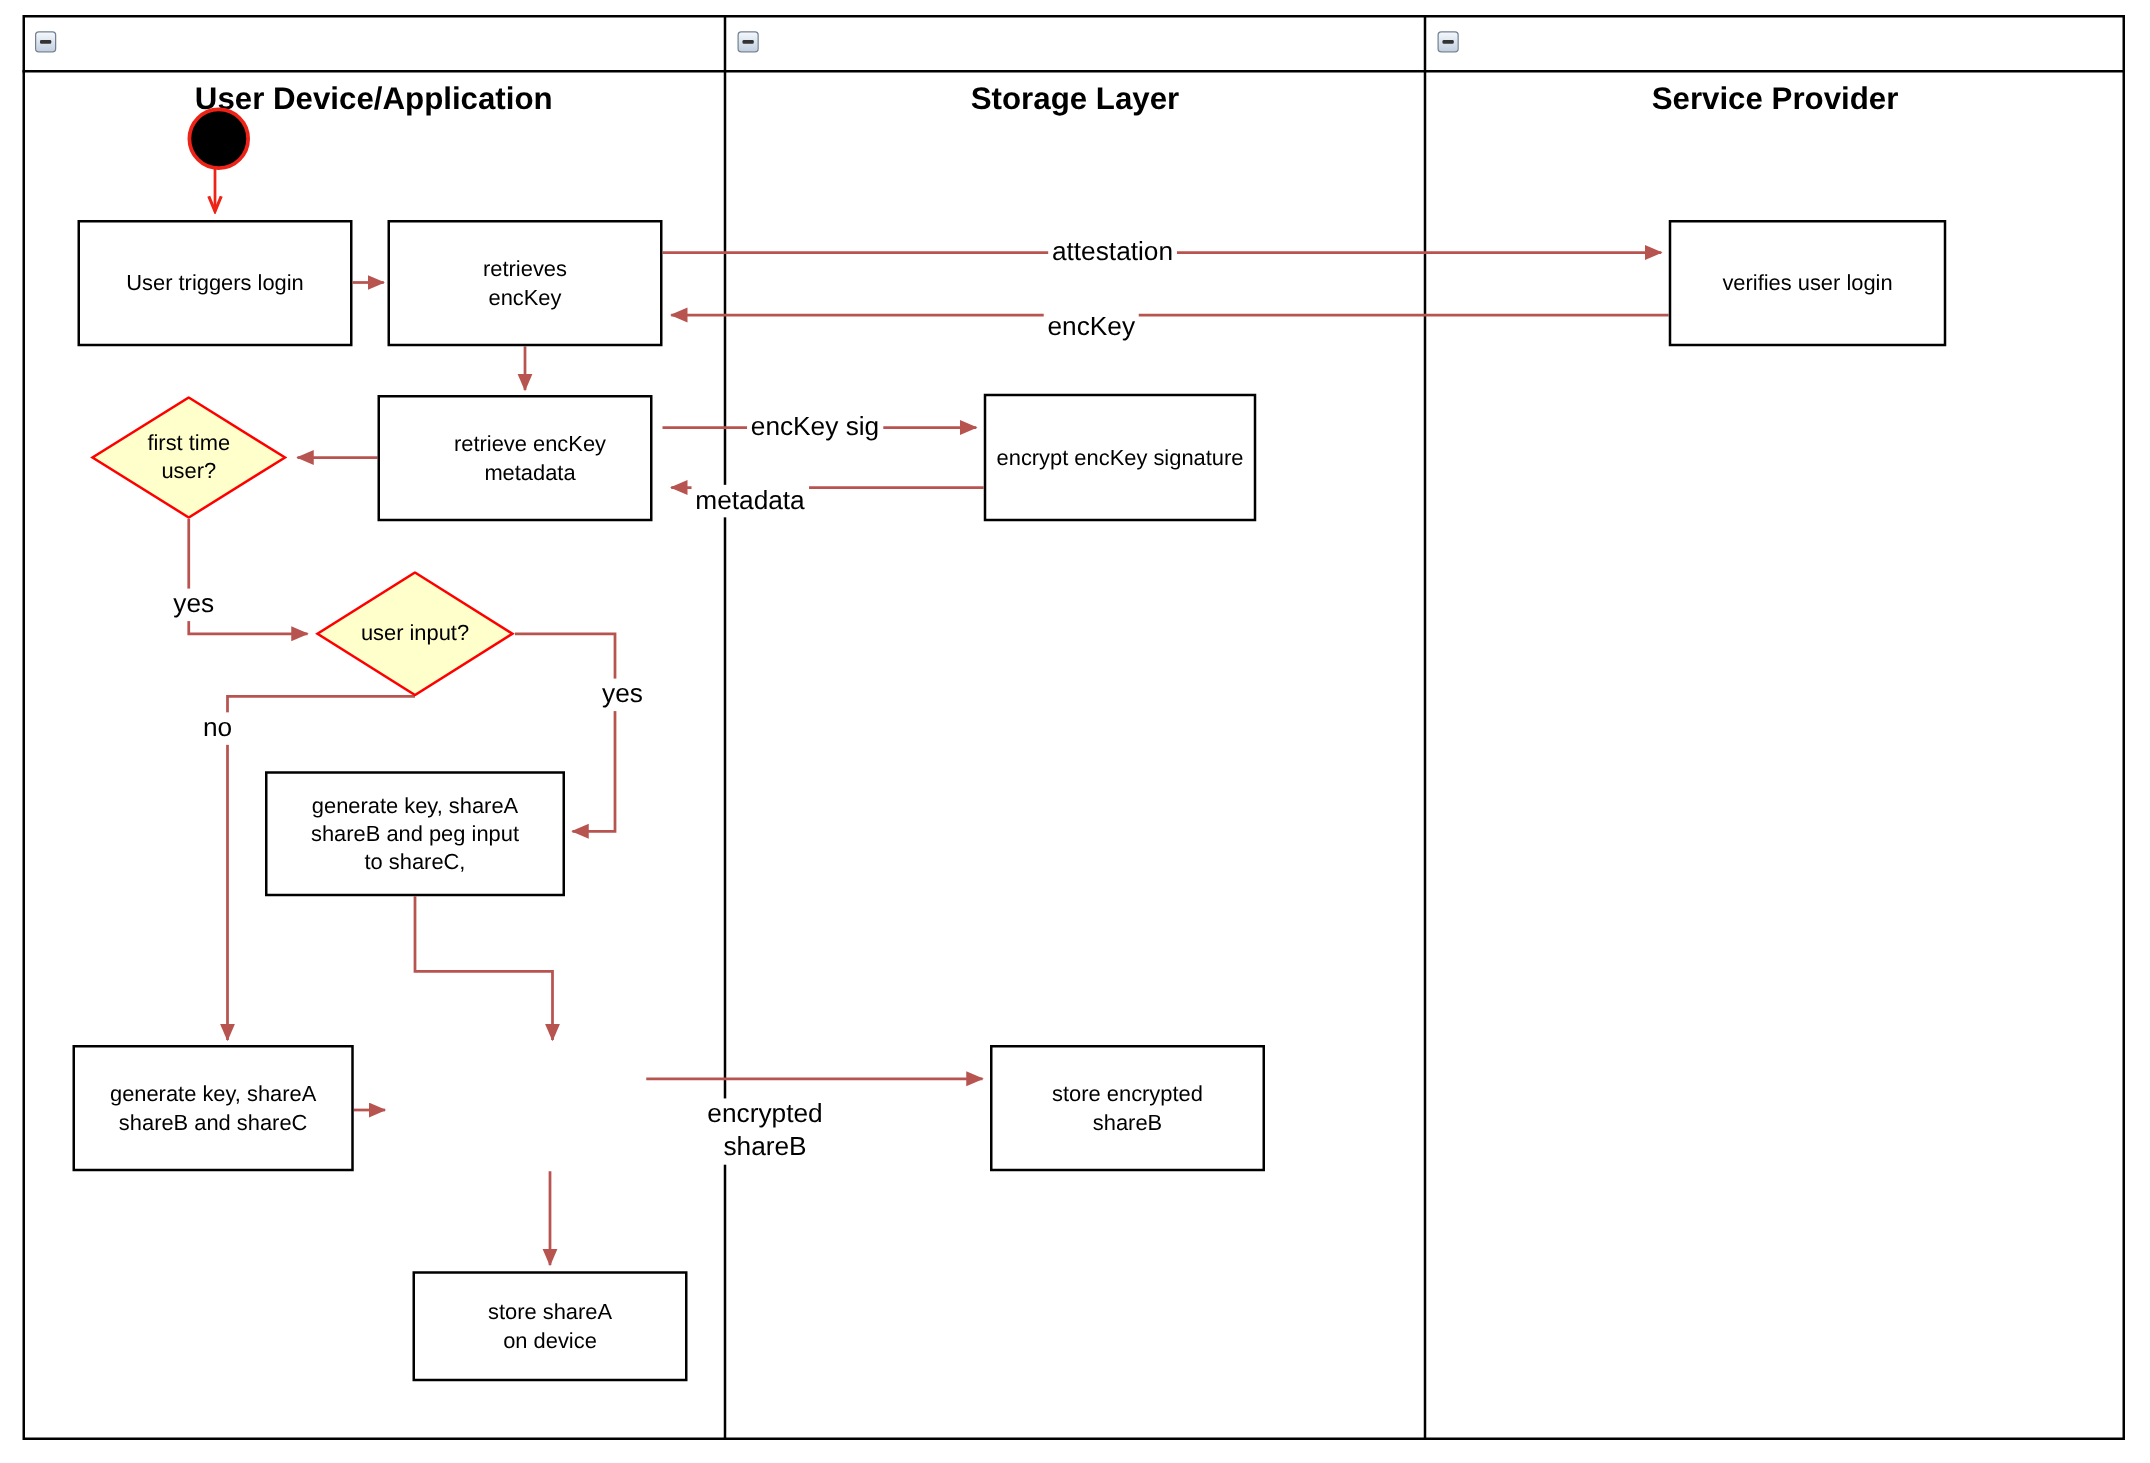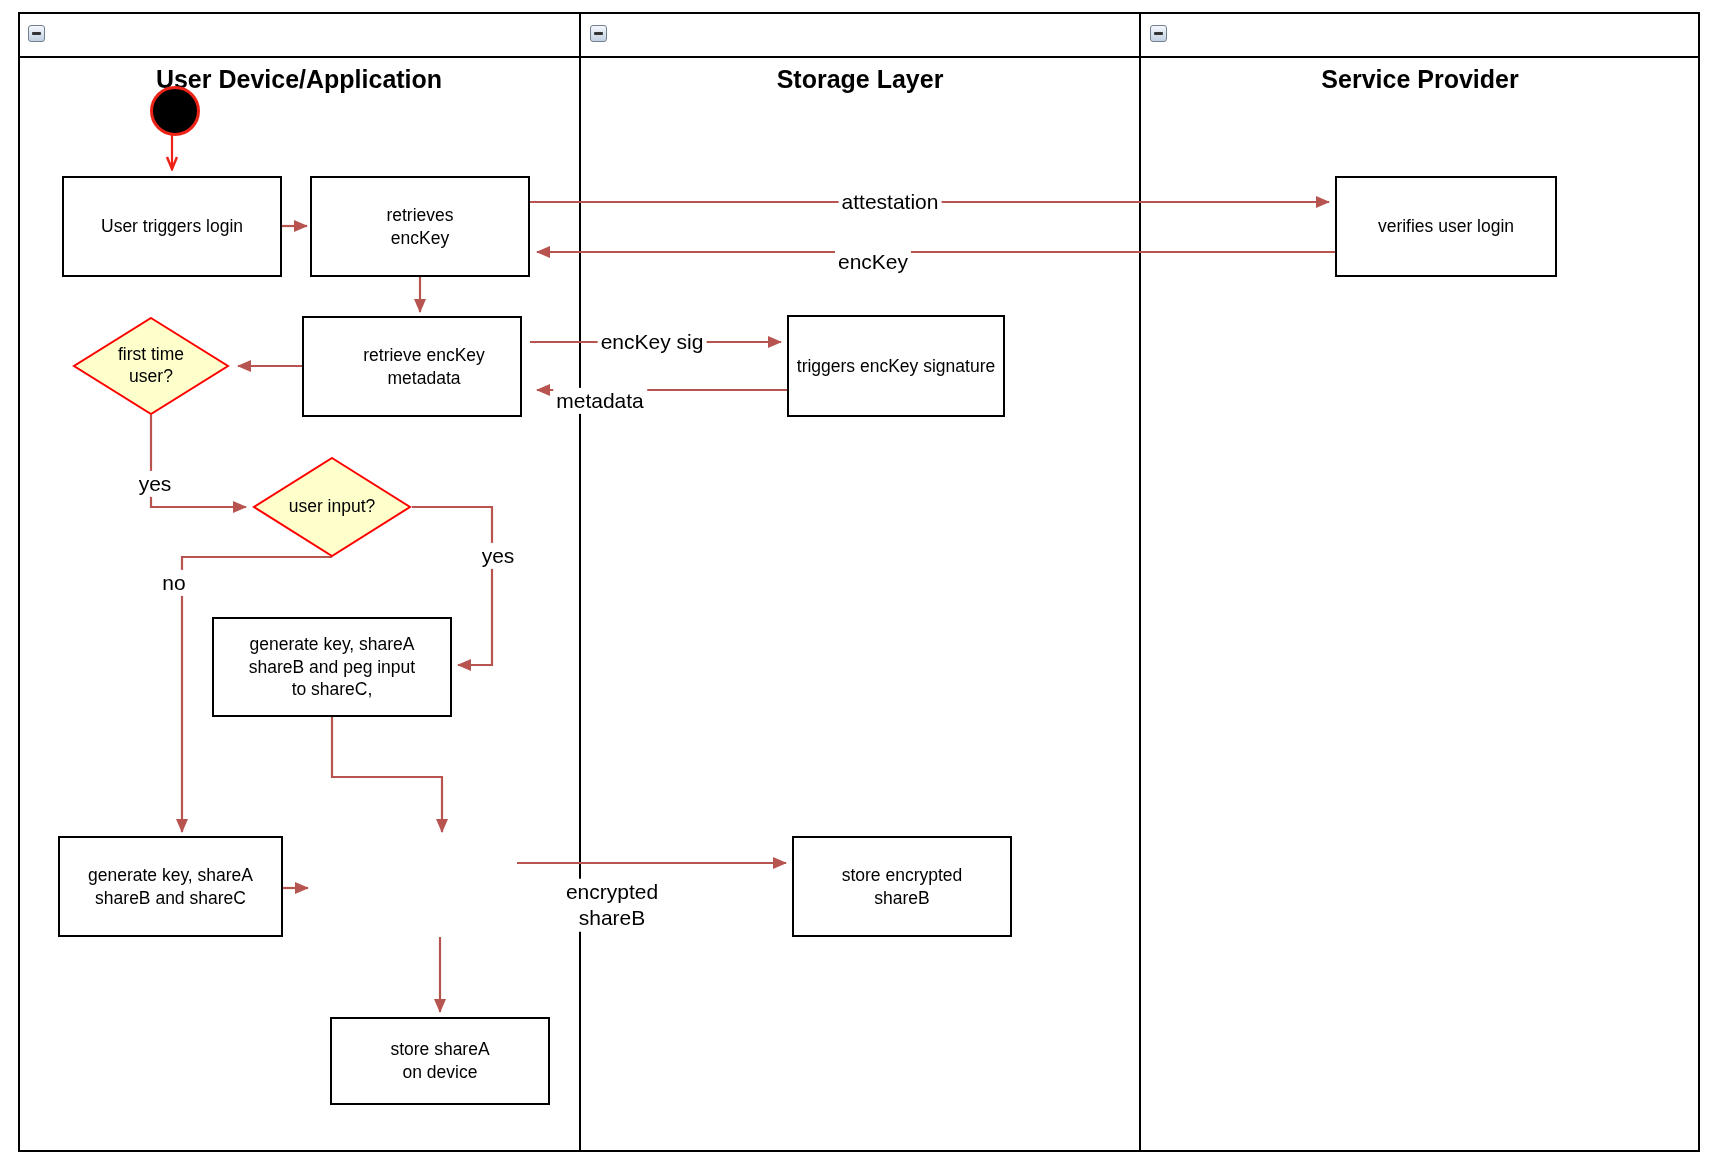--- a/index.html
+++ b/index.html
@@ -108,21 +108,21 @@
   </div>
 
   <div class="node" style="left:212px;top:617px;width:240px;height:100px;">generate key, shareA
 shareB and peg input
 to shareC,</div>
   <div class="node" style="left:58px;top:836px;width:225px;height:101px;">generate key, shareA
 shareB and shareC</div>
   <div class="node" style="left:330px;top:1017px;width:220px;height:88px;">store shareA
 on device</div>
 
-  <div class="node nowrap" style="left:787px;top:315px;width:218px;height:102px;">triggers encKey signature</div>
+  <div class="node nowrap" style="left:787px;top:315px;width:218px;height:102px;">encrypt encKey signature</div>
   <div class="node" style="left:792px;top:836px;width:220px;height:101px;">store encrypted
 shareB</div>
 
   <div class="node" style="left:1335px;top:176px;width:222px;height:101px;">verifies user login</div>
 
   <div class="edge-label" style="left:890px;top:202px;">attestation</div>
   <div class="edge-label" style="left:873px;top:262px;">encKey</div>
   <div class="edge-label" style="left:652px;top:342px;">encKey sig</div>
   <div class="edge-label" style="left:600px;top:401px;">metadata</div>
   <div class="edge-label" style="left:612px;top:905px;">encrypted

